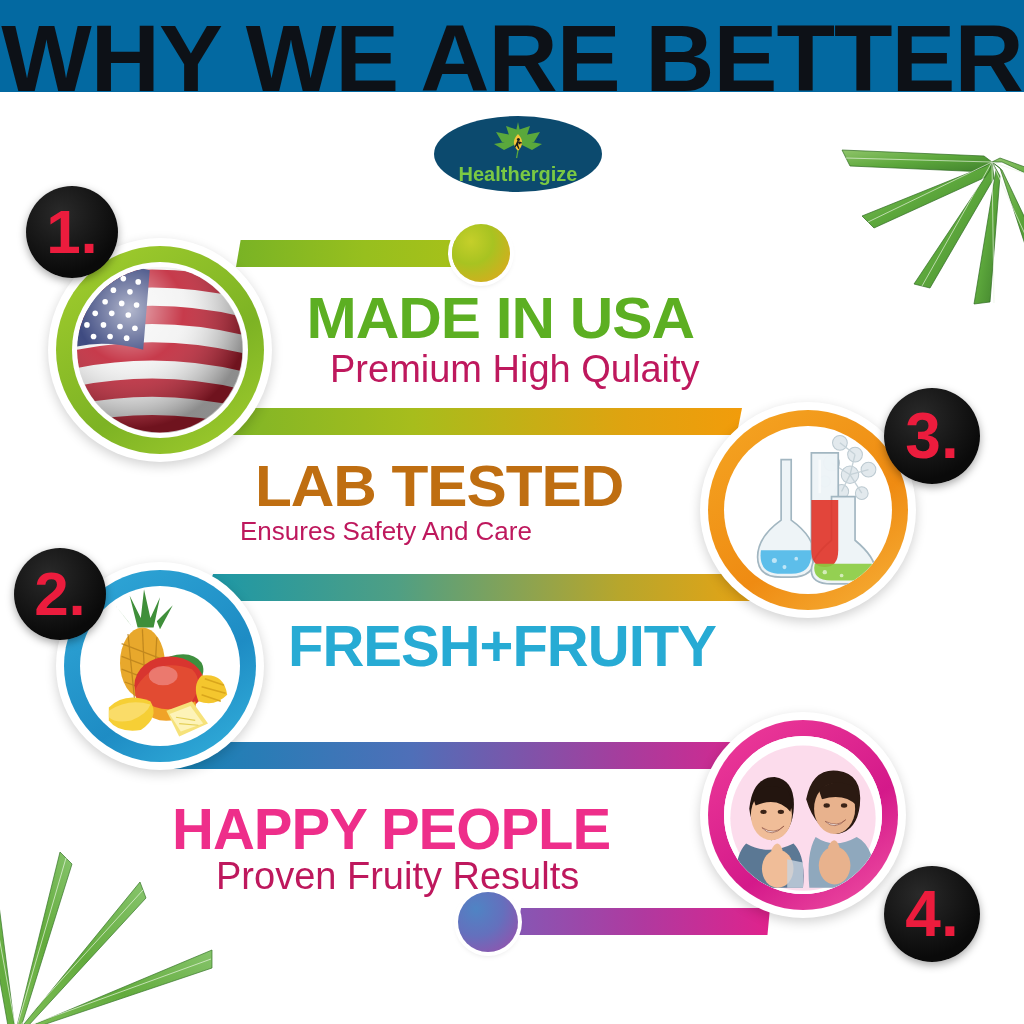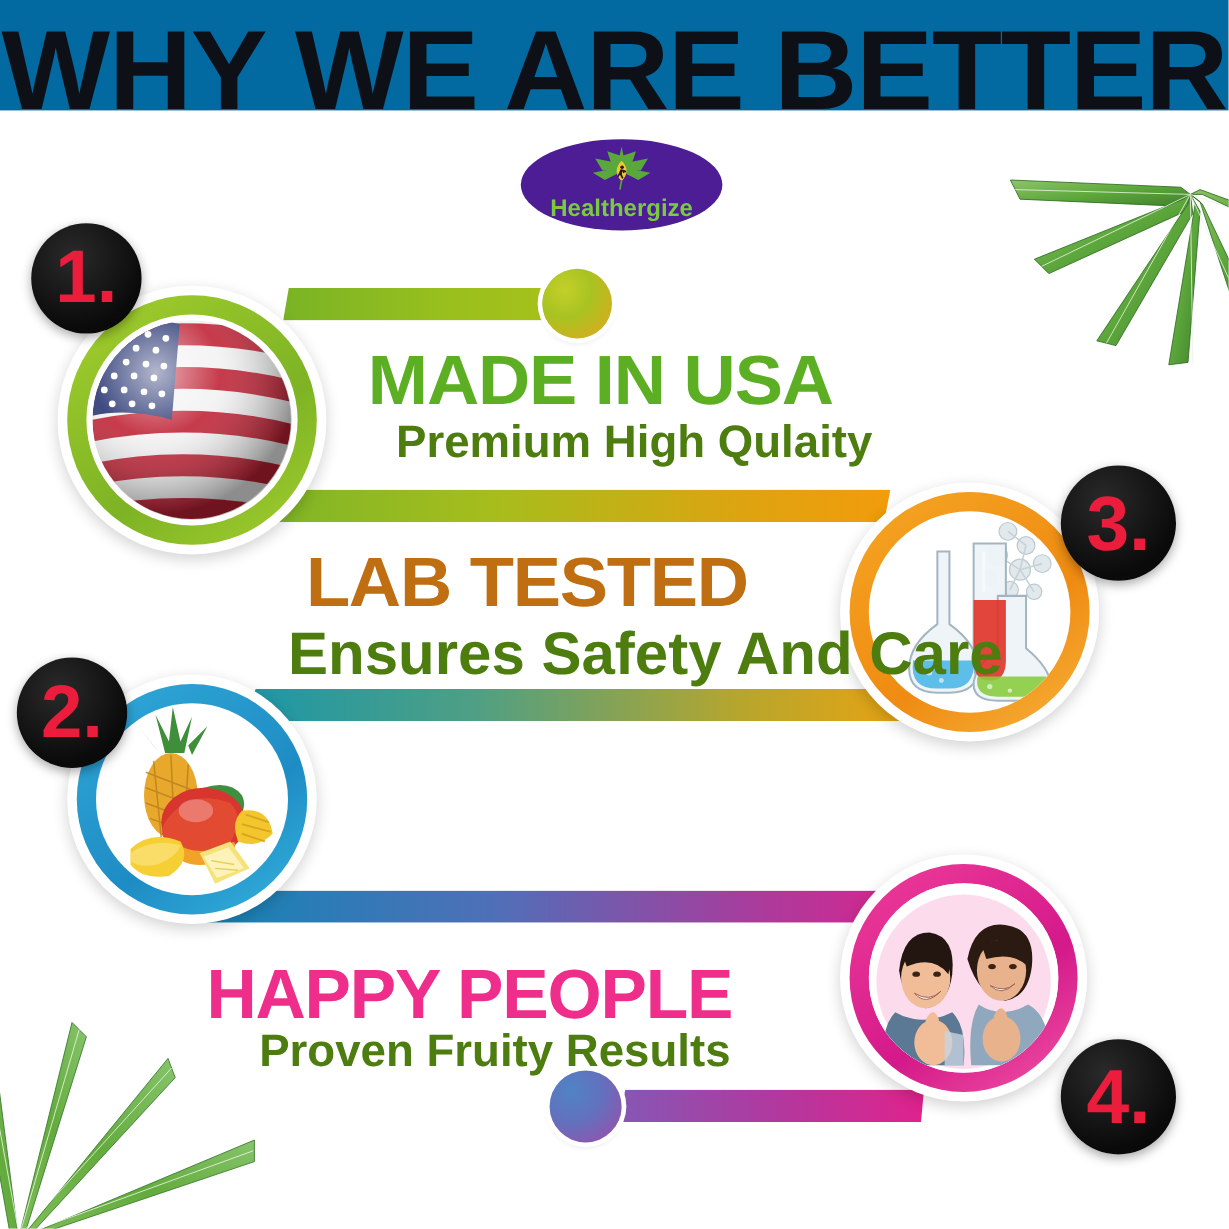--- a/index.html
+++ b/index.html
@@ -40,21 +40,21 @@
     white-space: nowrap;
     transform: scaleX(1.02);
   }
 
   
   #logo {
     position: absolute;
     left: 434px; top: 116px;
     width: 168px; height: 76px;
     border-radius: 50%;
-    background: #4c1d95;
+    background: #0c4a6e;
     z-index: 30;
   }
   #logo-mark {
     position: absolute;
     left: 50%; top: 4px;
     transform: translateX(-50%);
     width: 56px; height: 40px;
   }
   #logo-text {
     position: absolute;
@@ -78,31 +78,31 @@
     position: absolute;
     font-family: "Liberation Sans", sans-serif;
     font-weight: bold;
     white-space: nowrap;
     letter-spacing: -1px;
     z-index: 14;
   }
   .feature-sub {
     position: absolute;
     font-family: "Liberation Sans", sans-serif;
-    font-weight: bold;
+    font-weight: normal;
     white-space: nowrap;
-    color: #4d7c0f;
+    color: #be185d;
     z-index: 14;
   }
 
   #title-1 { left: 314px; top: 284px; font-size: 58px; color: #5caf22; transform: scaleX(1.04); }
   #sub-1   { left: 330px; top: 348px; font-size: 38px; }
 
   #title-2 { left: 262px; top: 452px; font-size: 58px; color: #bf6e11; transform: scaleX(1.04); }
-  #sub-2   { left: 240px; top: 516px; font-size: 50px; }
+  #sub-2   { left: 240px; top: 516px; font-size: 26px; }
 
   #title-3 { left: 288px; top: 612px; font-size: 58px; color: #27abd4; transform: scaleX(1.0); }
   #sub-3   { left: 294px; top: 676px; font-size: 38px; }
 
   #title-4 { left: 172px; top: 795px; font-size: 58px; color: #ee2e8a; transform: scaleX(1.0); }
   #sub-4   { left: 216px; top: 855px; font-size: 38px; }
 
   
   .bar {
     position: absolute;
@@ -457,20 +457,21 @@
           <line x1="78" y1="58" x2="90" y2="62"></line>
             <line x1="76" y1="63" x2="91" y2="67"></line>
             <line x1="76" y1="68" x2="88" y2="72"></line>
         </g>
       </svg>
     </div>
   </div>
   <div class="badge" id="badge-2">
     <span>2.</span>
   </div>
+  <div class="feature-title" id="title-3">FRESH+FRUITY</div>
 
   <div class="medallion" id="med-people">
     <div class="medallion-ring"></div>
     <div class="medallion-inner">
       <svg viewBox="0 0 100 100" width="100%" height="100%">
         <rect width="100" height="100" fill="#ffffff"></rect>
         <ellipse cx="50" cy="52" rx="46" ry="46" fill="#ec3d96" opacity="0.18"></ellipse>
         <g>
           <path d="M52 40 Q56 20 72 22 Q88 24 86 44 Q84 60 72 62 Q58 60 52 40 Z" fill="#2b1a12"></path>
           <ellipse cx="70" cy="46" rx="13" ry="16" fill="#e8b28d"></ellipse>

